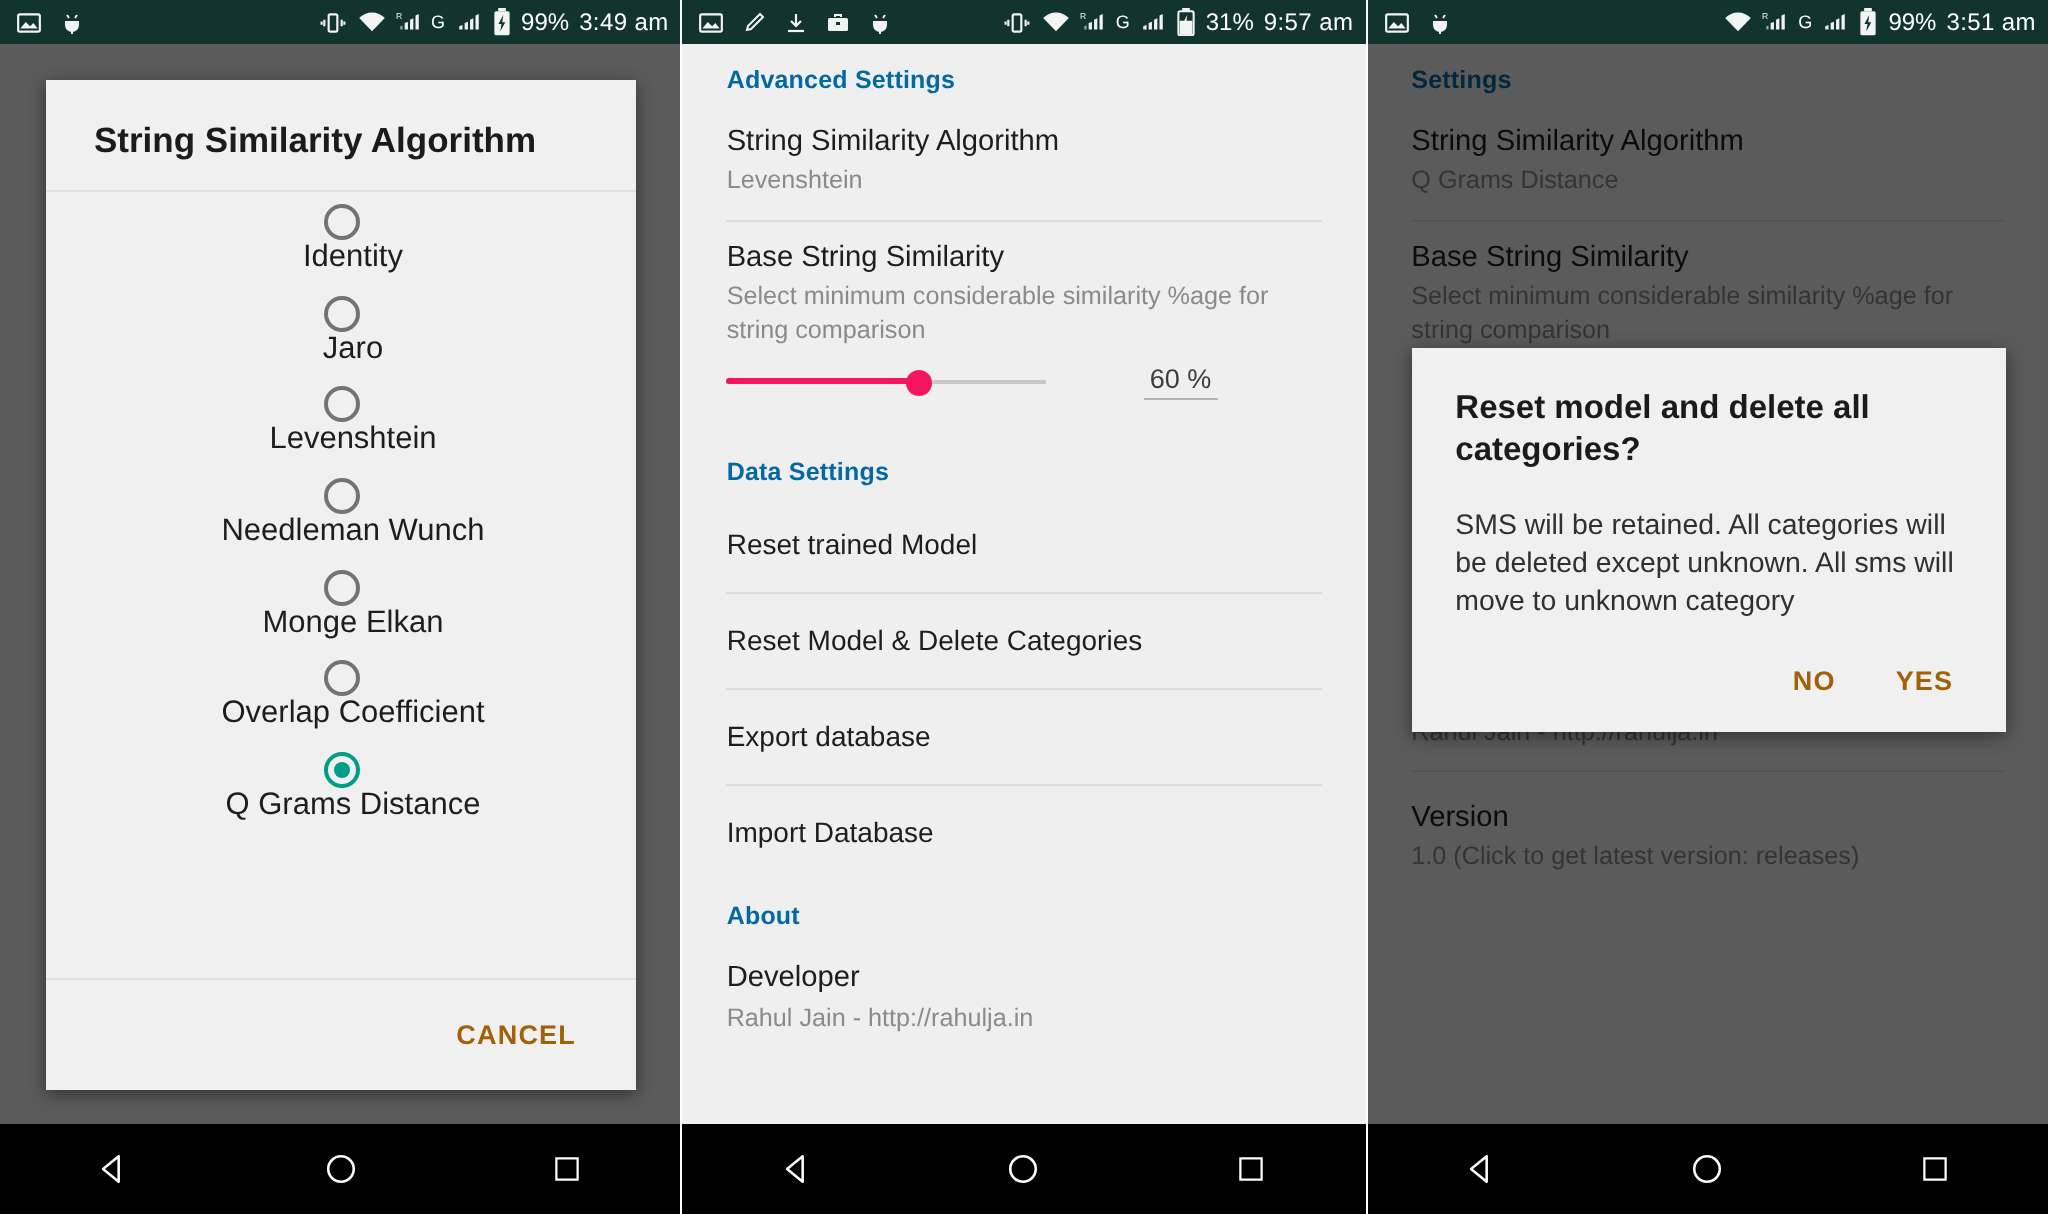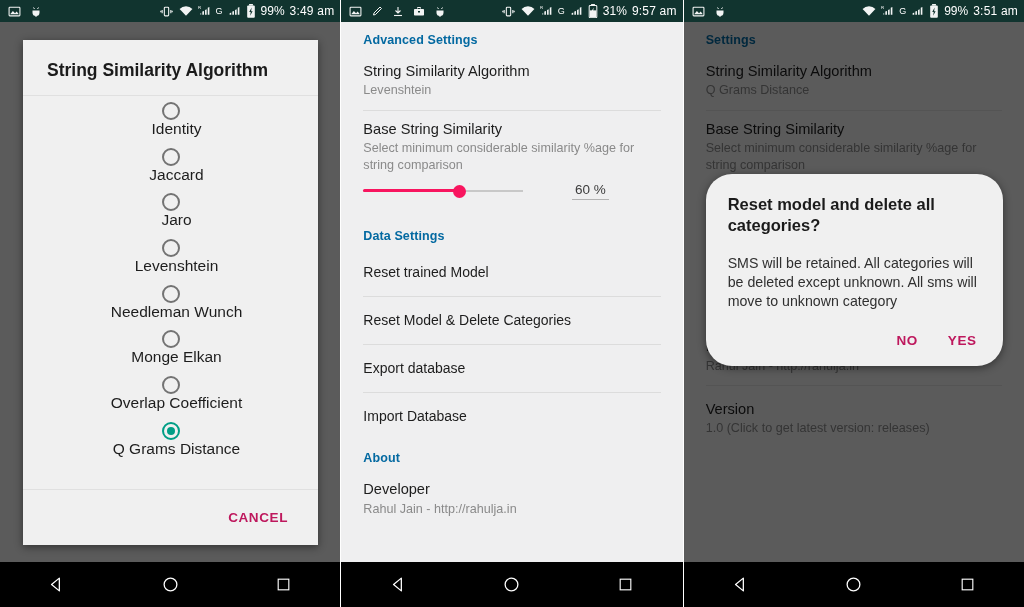--- a/index.html
+++ b/index.html
@@ -95,30 +95,30 @@
   .radio.on::after {
     content: ""; position: absolute; left: 3px; top: 3px;
     width: 8px; height: 8px; border-radius: 50%; background: #009e86;
   }
   .radio-item .lbl { font-size: 15.5px; color: #1d1d1d; margin-left: 12px; }
   .dlg-radio .dactions {
     position: absolute; left: 0; right: 0; bottom: 0; height: 55px;
     display: flex; align-items: center; justify-content: flex-end; padding-right: 22px;
   }
   .txtbtn {
-    color: #be185d; font-size: 13.5px; font-weight: bold; letter-spacing: .6px;
+    color: #a16207; font-size: 13.5px; font-weight: bold; letter-spacing: .6px;
     background: none; border: none; cursor: pointer; font-family: inherit;
     padding: 6px 8px;
   }
 
   
   .dlg-alert {
     position: absolute; z-index: 50;
     left: 22px; top: 174px; width: 297px; height: 192px;
-    background: #f0f0f0; box-shadow: 0 2px 9px rgba(0,0,0,.45); border-radius: 26px;
+    background: #f0f0f0; box-shadow: 0 2px 9px rgba(0,0,0,.45);
   }
   .dlg-alert .atitle {
     font-size: 16.5px; font-weight: bold; color: #1b1b1b;
     padding: 20px 22px 0 22px; line-height: 1.26;
   }
   .dlg-alert .amsg {
     font-size: 14.2px; color: #303030; padding: 18px 22px 0 22px; line-height: 1.36;
   }
   .dlg-alert .aactions {
     position: absolute; left: 0; right: 0; bottom: 4px; height: 44px;
@@ -189,24 +189,20 @@
     <div class="scrim"></div>
 
     <div class="dlg-radio">
       <div class="dtitle">String Similarity Algorithm</div>
       <div class="dsep"></div>
       <div class="rlist">
 
         <div class="radio-item">
           <span class="radio"></span>
           <span class="lbl">Identity</span>
-        </div>
-        <div class="radio-item">
-          <span class="radio"></span>
-          <span class="lbl">Jaccard</span>
         </div>
         <div class="radio-item">
           <span class="radio"></span>
           <span class="lbl">Jaro</span>
         </div>
         <div class="radio-item">
           <span class="radio"></span>
           <span class="lbl">Levenshtein</span>
         </div>
         <div class="radio-item">

